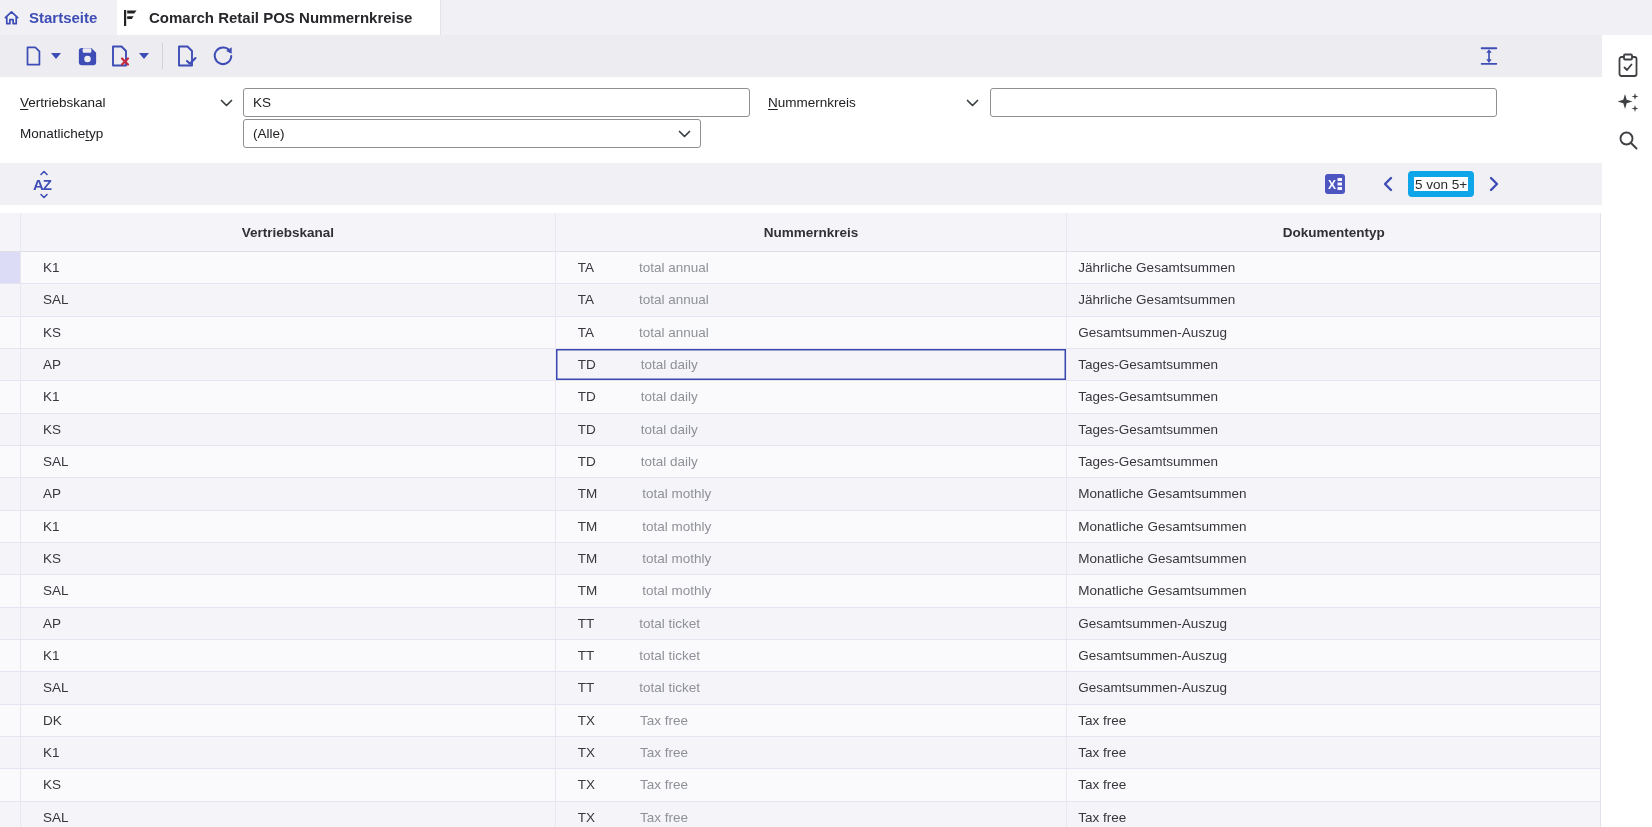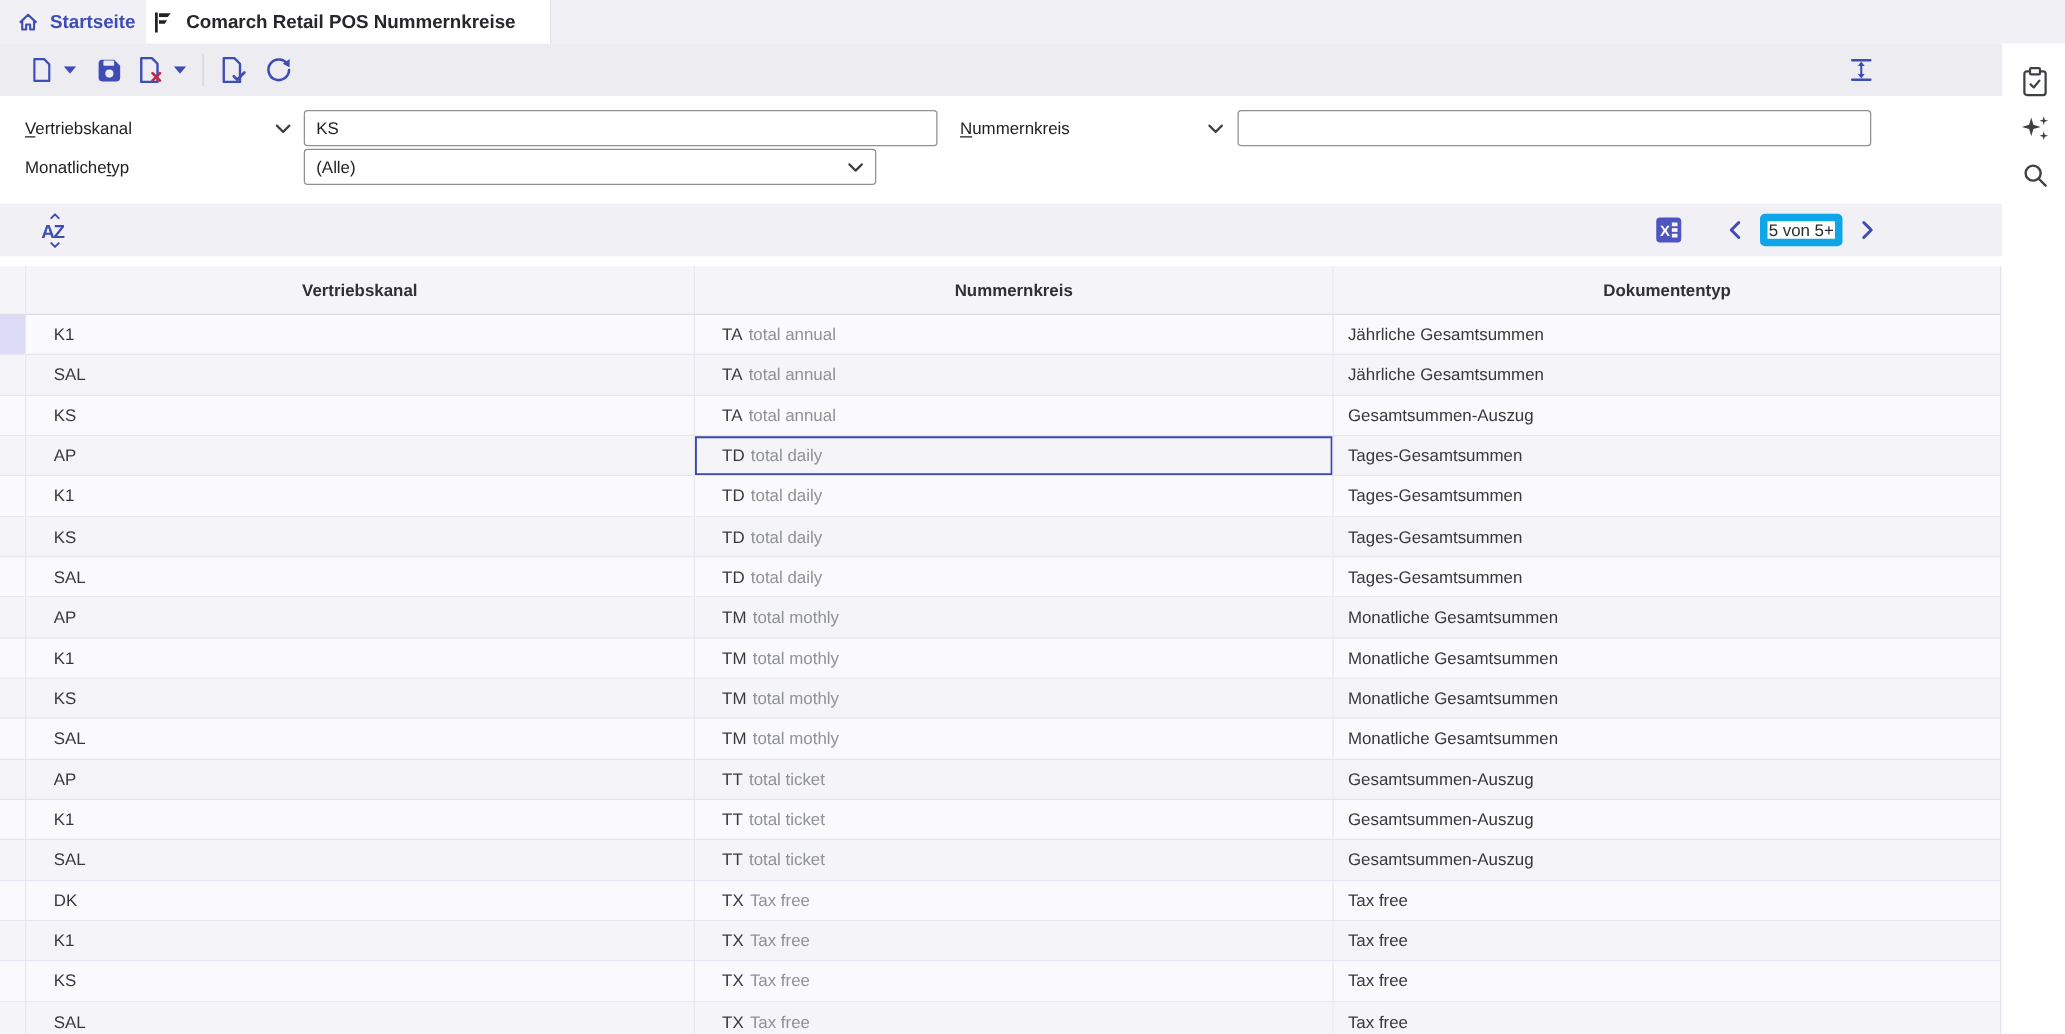--- a/index.html
+++ b/index.html
@@ -5,21 +5,21 @@
   * { box-sizing: border-box; }
   html,body { margin:0; padding:0; }
   body {
     width:1652px; height:827px; overflow:hidden; position:relative;
     background:#ffffff; font-family:"Liberation Sans", sans-serif;
     -webkit-font-smoothing:antialiased;
   }
   
   .tabbar { position:absolute; top:0; left:0; width:1652px; height:35px; background:#f1f0f4; display:flex; }
   .tab { display:flex; align-items:center; height:35px; cursor:default; }
-  .tab-home { width:117px; padding-left:14px; gap:9px; }
+  .tab-home { width:117px; padding-left:3px; gap:9px; }
   .tab-home .tab-label { color:#3e4db6; font-size:15px; font-weight:700; }
   .tab-active { width:324px; background:#ffffff; padding-left:5px; gap:11px; border-right:1px solid #e4e3e8; }
   .tab-active .tab-label { color:#26262b; font-size:15px; font-weight:700; }
   
   .toolbar { position:absolute; top:35px; left:0; width:1602px; height:42px; background:#edecf1; }
   .toolbar .tgroup { position:absolute; top:0; left:20px; height:42px; display:flex; align-items:center; }
   .tbtn { display:flex; align-items:center; justify-content:center; height:32px; }
   .tsep { width:1px; height:26px; background:#d2d1d8; margin:0 8px; }
   .fitbtn { position:absolute; top:5px; left:1473px; width:32px; height:32px; display:flex; align-items:center; justify-content:center; }
   
@@ -53,21 +53,21 @@
   .thead { display:flex; height:39px; background:#f5f4f8; border-bottom:1px solid #e0dfe9; }
   .th { font-weight:700; font-size:13.5px; color:#313135; display:flex; align-items:center; justify-content:center; }
   .c0 { width:20px; }
   .c1 { width:535px; border-left:1px solid #e8e7f2; }
   .c2 { width:512px; border-left:1px solid #e8e7f2; }
   .c3 { width:534px; border-left:1px solid #e8e7f2; }
   .row { display:flex; height:32.33px; border-bottom:1px solid #e5e4f0; background:#fafafd; }
   .row:nth-child(even) { background:#f4f4f9; }
   .cell { display:flex; align-items:center; font-size:13.5px; color:#37373c; overflow:hidden; white-space:nowrap; }
   .cell.c1 { padding-left:22px; }
-  .cell.c2 { padding-left:22px; }
+  .cell.c2 { padding-left:22px;gap:40px; }
   .cell.c3 { padding-left:11px; }
   .cell .desc { color:#8e9196; margin-left:5px; }
   .row.selected .c0 { background:#dddcf6; }
   .cell.focused { box-shadow:inset 0 0 0 1.5px #3a49ae; }
   
   .sidepanel { position:absolute; top:35px; left:1602px; width:50px; height:792px; background:#ffffff; }
   .sbtn { position:absolute; left:13px; width:26px; height:26px; display:flex; align-items:center; justify-content:center; }
 </style>
 </head>
 <body>

